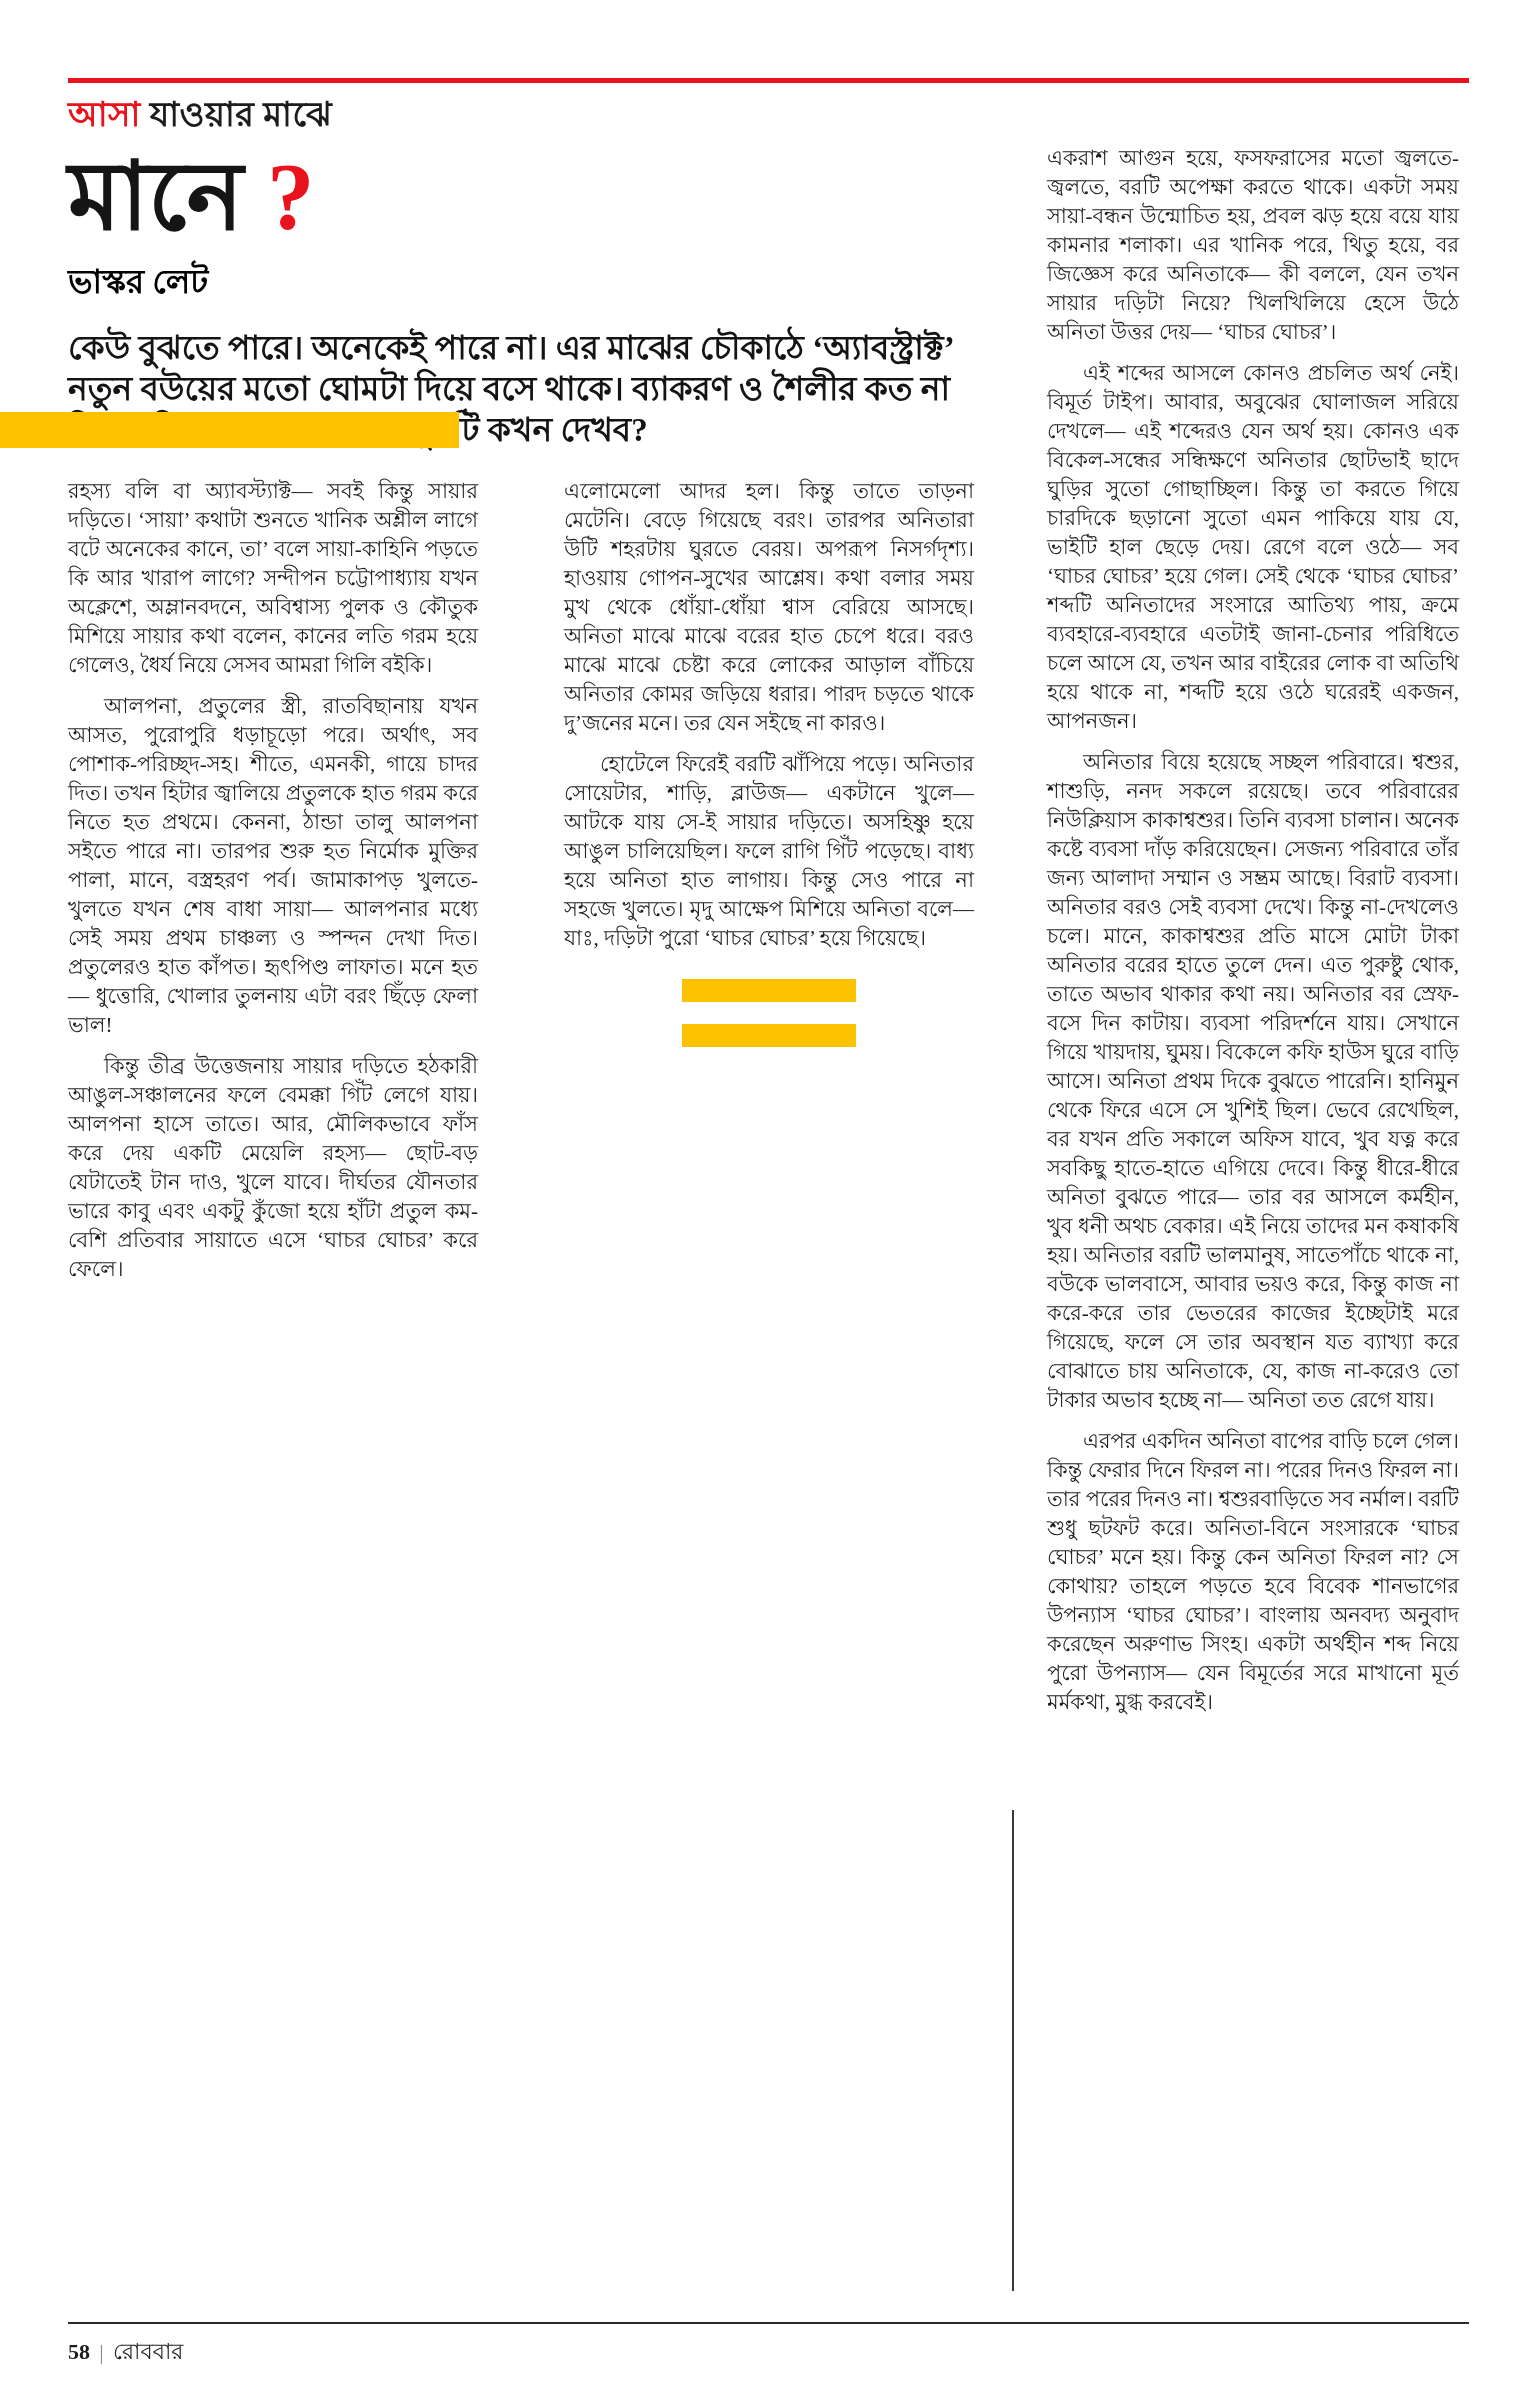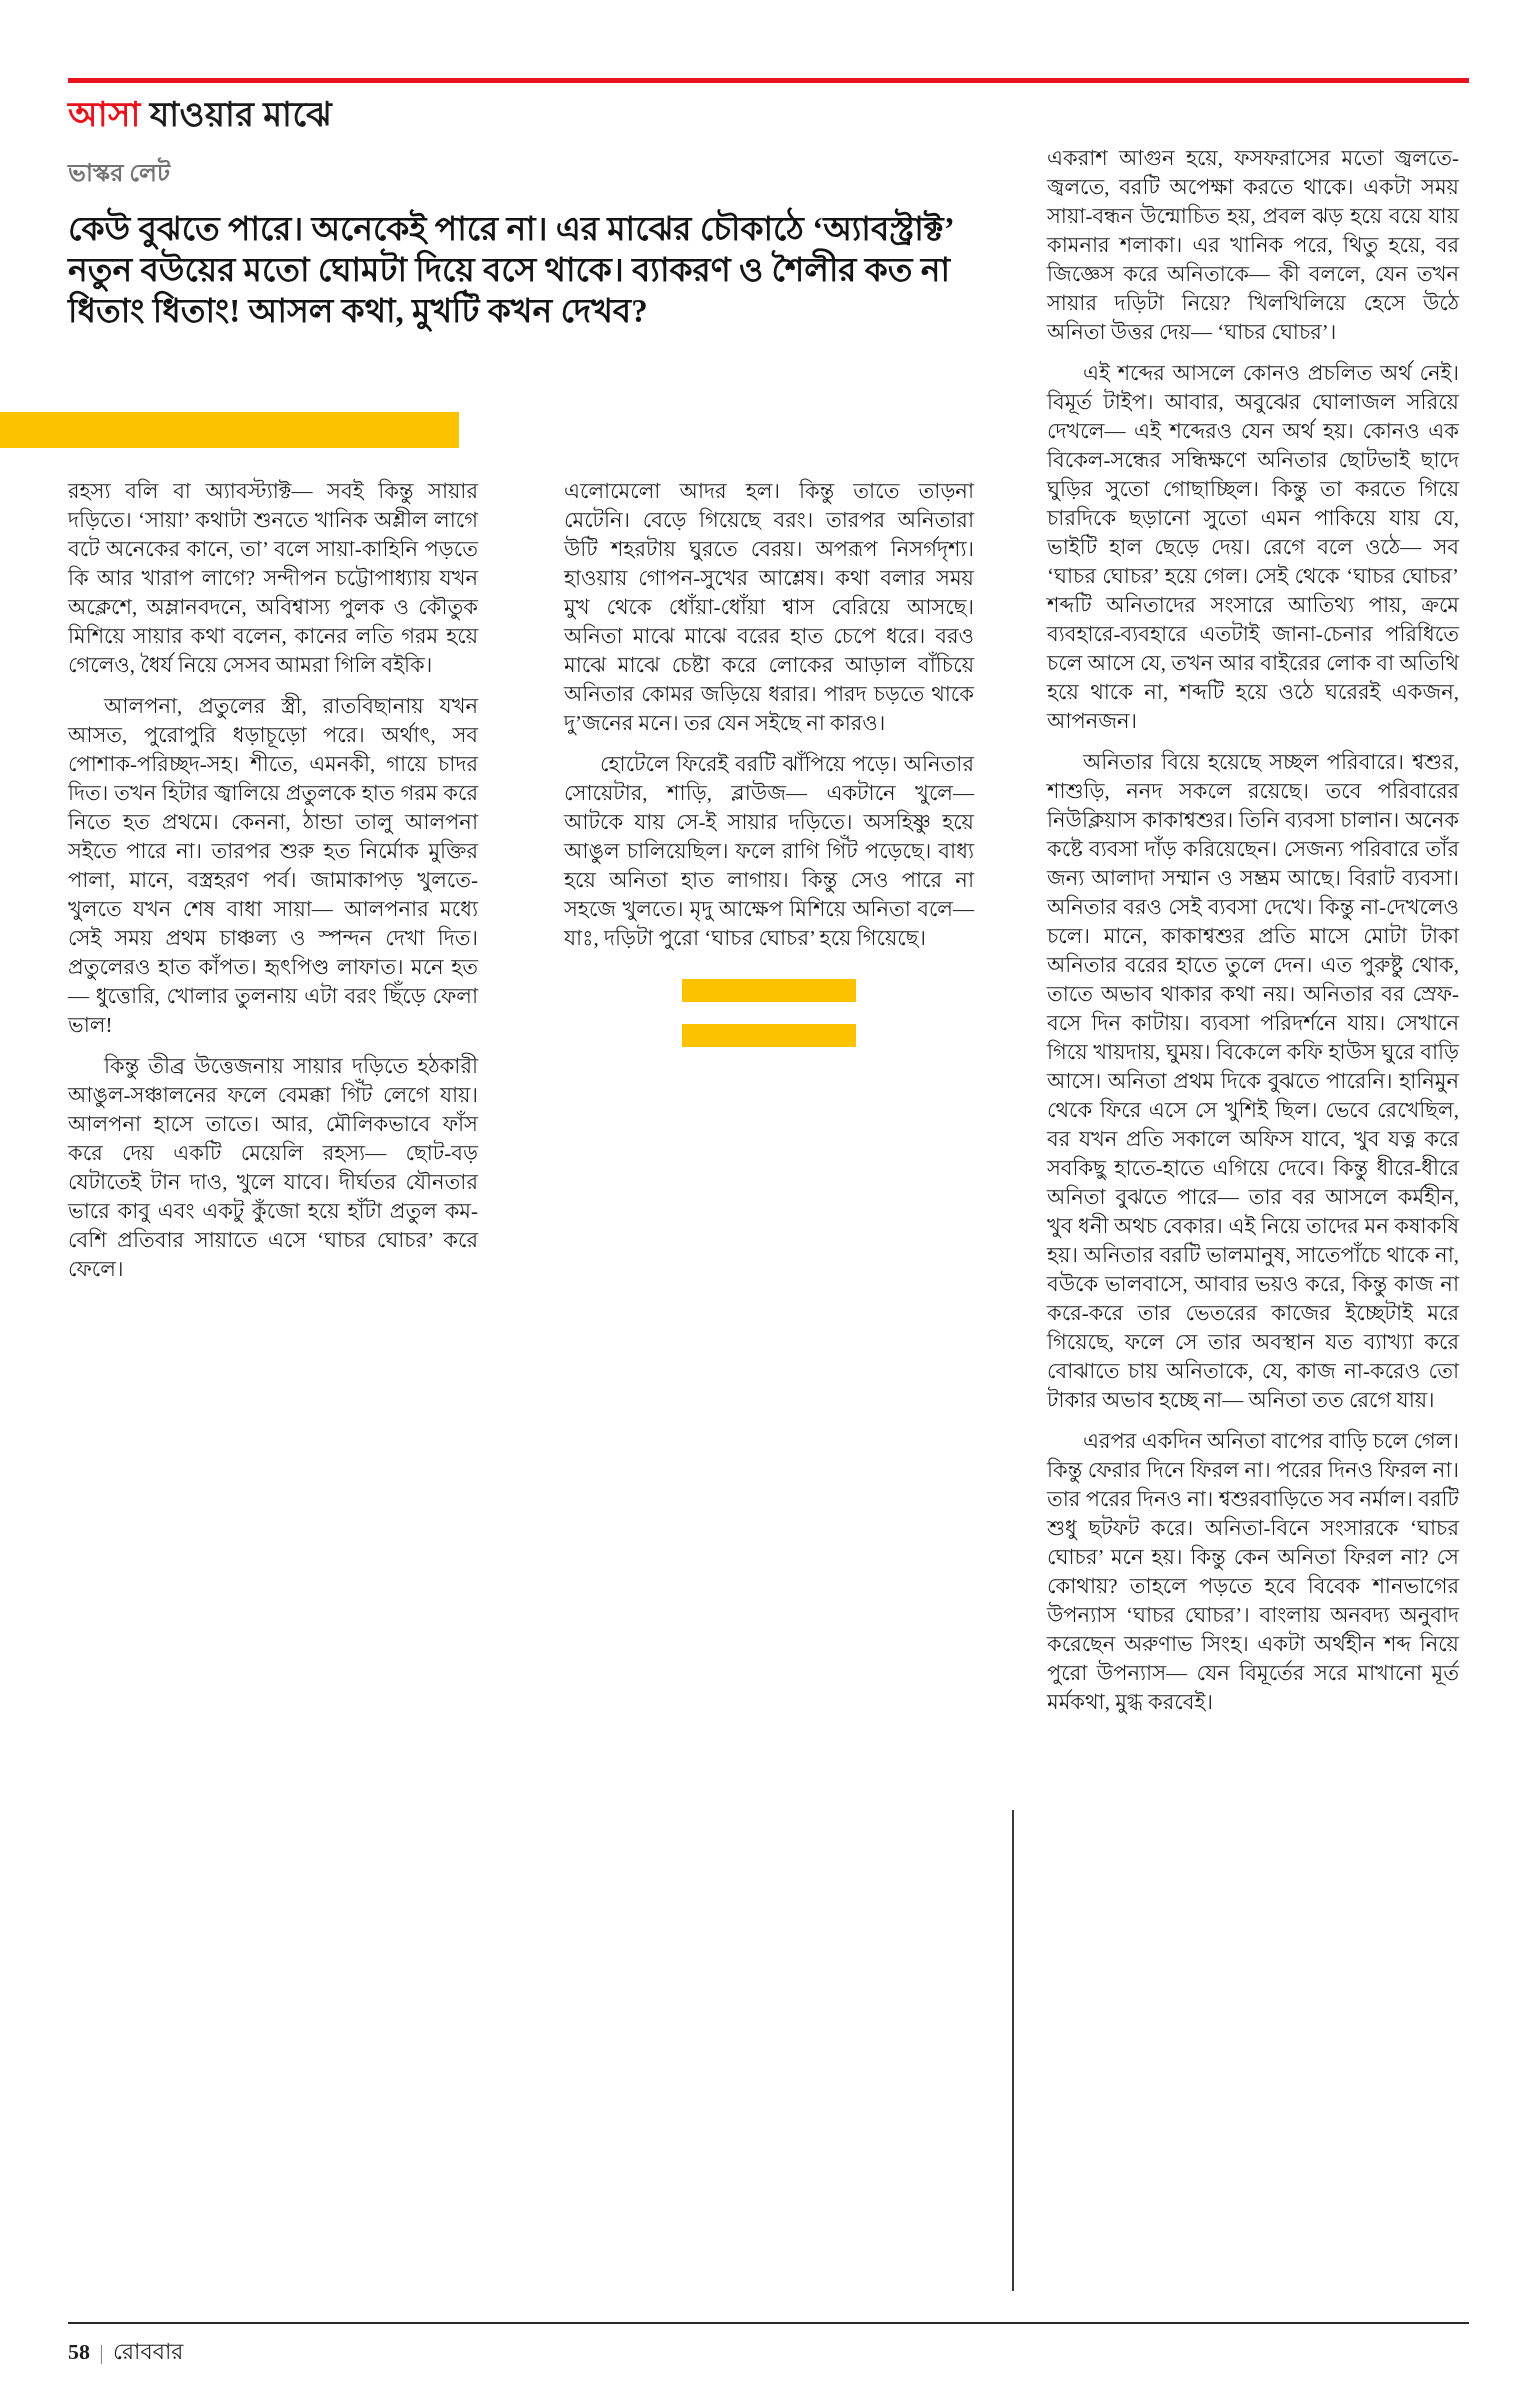--- a/index.html
+++ b/index.html
@@ -12,21 +12,21 @@
     color:#1c1c1c;
     overflow:hidden;
   }
   .red{color:#e8131c;}
   
   .top-rule{position:absolute;left:68px;top:78px;width:1401px;height:4.7px;background:#e8131c;}
   .kicker{position:absolute;left:68px;top:88px;font-size:34px;font-weight:bold;letter-spacing:0.4px;}
   
   .headline-block{position:absolute;left:68px;top:146px;width:918px;}
   .headline{margin:0;font-size:95px;line-height:1.08;font-weight:bold;color:#151515;}
-  .byline{margin-top:7.8px;font-size:24px;font-weight:bold;color:#737373;}
+  .byline{margin-top:7.8px;font-size:33px;font-weight:bold;color:#000000;}
   .lede{margin:15.5px 0 0 0;font-size:33px;line-height:41px;font-weight:bold;color:#141414;text-align:left;}
   .yellow-bar{position:absolute;left:0;top:412px;width:459px;height:36px;background:#fcc200;}
   
   .col{position:absolute;width:434px;}
   .col-left{left:56px;top:465px;}
   .col-mid{left:552px;top:465px;}
   .col-right{left:1035px;top:132px;width:436px;}
   .col p{margin:12px;font-size:21px;line-height:29px;text-align:justify;color:#1e1e1e;}
   .col p.ind{text-indent:36px;}
   .col p.gap{margin-top:29px;}
@@ -46,20 +46,21 @@
 </head>
 <body>
 
 <div class="page">
 
   <div class="top-rule"></div>
 
   <div class="kicker"><span class="red">আসা</span><span> যাওয়ার মাঝে</span></div>
 
   <div class="headline-block">
+    <h1 class="headline"><span>মানে</span><span class="red"> ?</span></h1>
     <div class="byline">ভাস্কর লেট</div>
     <p class="lede">কেউ বুঝতে পারে। অনেকেই পারে না। এর মাঝের চৌকাঠে ‘অ্যাবস্ট্রাক্ট’ নতুন বউয়ের মতো ঘোমটা দিয়ে বসে থাকে। ব্যাকরণ ও শৈলীর কত না ধিতাং ধিতাং! আসল কথা, মুখটি কখন দেখব?</p>
   </div>
 
   <div class="yellow-bar"></div>
 
   <div class="col col-left">
     <p>রহস্য বলি বা অ্যাবস্ট্যাক্ট— সবই কিন্তু সায়ার দড়িতে। ‘সায়া’ কথাটা শুনতে খানিক অশ্লীল লাগে বটে অনেকের কানে, তা’ বলে সায়া-কাহিনি পড়তে কি আর খারাপ লাগে? সন্দীপন চট্টোপাধ্যায় যখন অক্লেশে, অম্লানবদনে, অবিশ্বাস্য পুলক ও কৌতুক মিশিয়ে সায়ার কথা বলেন, কানের লতি গরম হয়ে গেলেও, ধৈর্য নিয়ে সেসব আমরা গিলি বইকি।</p>
     <p class="ind">আলপনা, প্রতুলের স্ত্রী, রাতবিছানায় যখন আসত, পুরোপুরি ধড়াচূড়ো পরে। অর্থাৎ, সব পোশাক-পরিচ্ছদ-সহ। শীতে, এমনকী, গায়ে চাদর দিত। তখন হিটার জ্বালিয়ে প্রতুলকে হাত গরম করে নিতে হত প্রথমে। কেননা, ঠান্ডা তালু আলপনা সইতে পারে না। তারপর শুরু হত নির্মোক মুক্তির পালা, মানে, বস্ত্রহরণ পর্ব। জামাকাপড় খুলতে-খুলতে যখন শেষ বাধা সায়া— আলপনার মধ্যে সেই সময় প্রথম চাঞ্চল্য ও স্পন্দন দেখা দিত। প্রতুলেরও হাত কাঁপত। হৃৎপিণ্ড লাফাত। মনে হত— ধুত্তোরি, খোলার তুলনায় এটা বরং ছিঁড়ে ফেলা ভাল!</p>
     <p class="ind">কিন্তু তীব্র উত্তেজনায় সায়ার দড়িতে হঠকারী আঙুল-সঞ্চালনের ফলে বেমক্কা গিঁট লেগে যায়। আলপনা হাসে তাতে। আর, মৌলিকভাবে ফাঁস করে দেয় একটি মেয়েলি রহস্য— ছোট-বড় যেটাতেই টান দাও, খুলে যাবে। দীর্ঘতর যৌনতার ভারে কাবু এবং একটু কুঁজো হয়ে হাঁটা প্রতুল কম-বেশি প্রতিবার সায়াতে এসে ‘ঘাচর ঘোচর’ করে ফেলে।</p>

